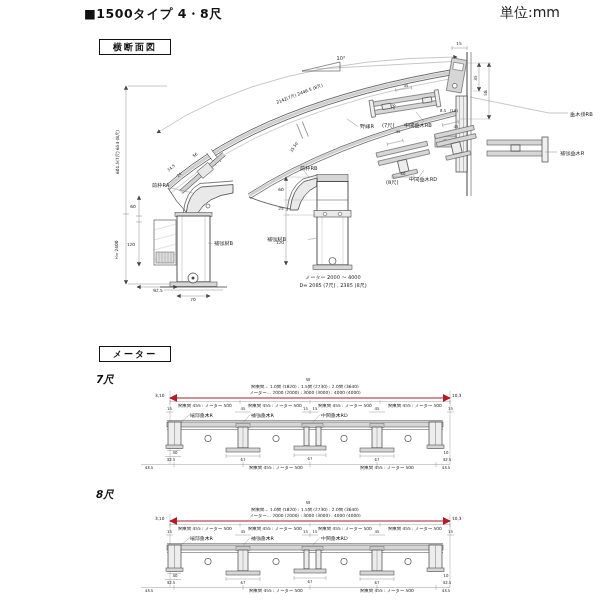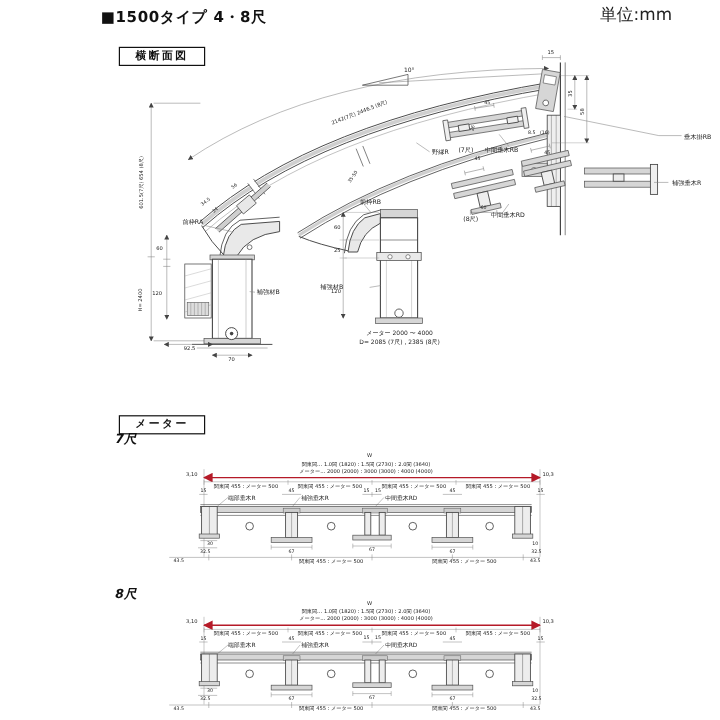--- a/index.html
+++ b/index.html
@@ -4,21 +4,21 @@
 <style>
   html,body{margin:0;padding:0;background:#ffffff;}
   body{width:600px;height:600px;position:relative;font-family:"DejaVu Sans","Liberation Sans",sans-serif;color:#111;overflow:hidden;}
   .abs{position:absolute;}
   .title{left:84px;top:6px;font-size:12.5px;font-weight:bold;letter-spacing:.5px;}
   .unit{left:500px;top:4px;font-size:14px;color:#222;}
   .secbox{width:70px;height:14px;border:1.2px solid #111;font-size:9px;font-weight:bold;text-align:center;line-height:14px;letter-spacing:2px;background:#fff;}
   .secbox.v{left:99px;top:39px;}
   .secbox.h{left:99px;top:346px;}
   .shaku{left:96px;font-size:10.5px;font-weight:bold;font-style:italic;}
-  .s7{top:359px;font-style:italic;} .s8{top:488px;text-align:center;}
+  .s7{top:373px;font-style:italic;} .s8{top:488px;text-align:center;}
   svg{position:absolute;left:0;top:0;}
   svg text{font-family:"DejaVu Sans","Liberation Sans",sans-serif;fill:#1c1c1c;}
   .d{font-size:4.3px;} .d2{font-size:3.9px;} .lb{font-size:5.2px;} .nt{font-size:5px;}
   .ln{stroke:#444;fill:none;}
   .dim{stroke:#808080;stroke-width:.45;fill:none;}
   .panel{fill:#d6d6d6;stroke:#555;stroke-width:.6;}
   .prof{fill:#ededed;stroke:#444;stroke-width:.7;}
 </style>
 </head>
 <body>

